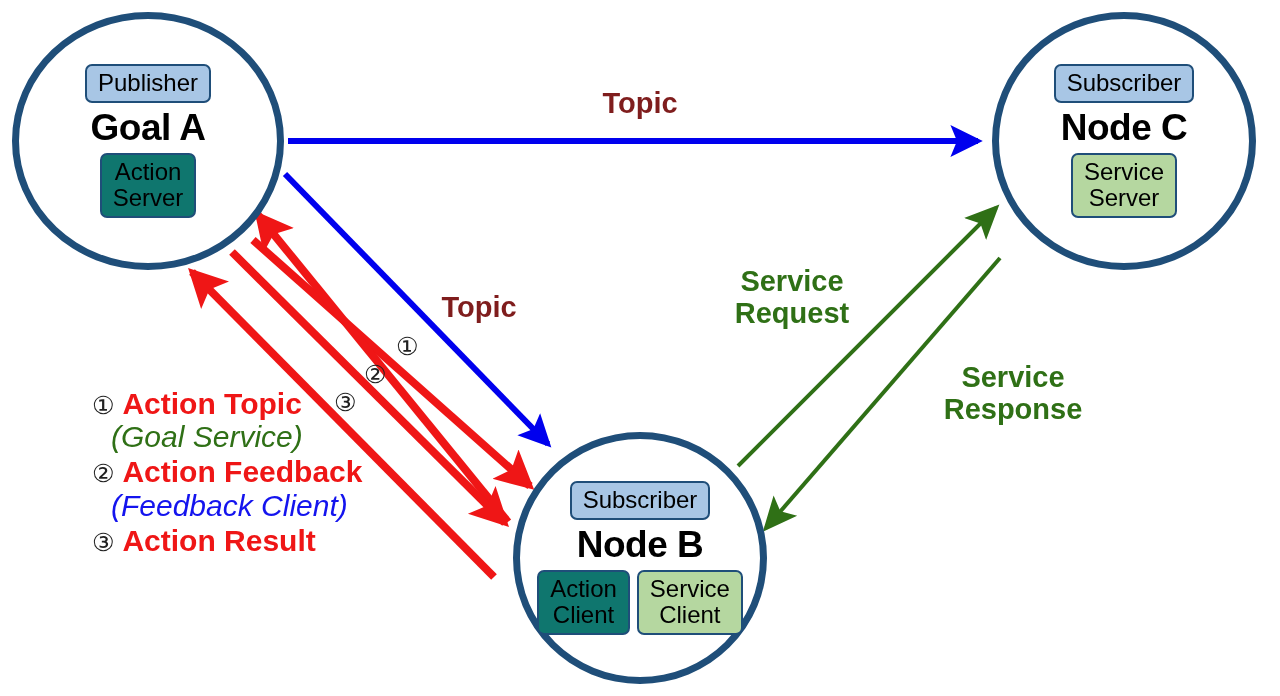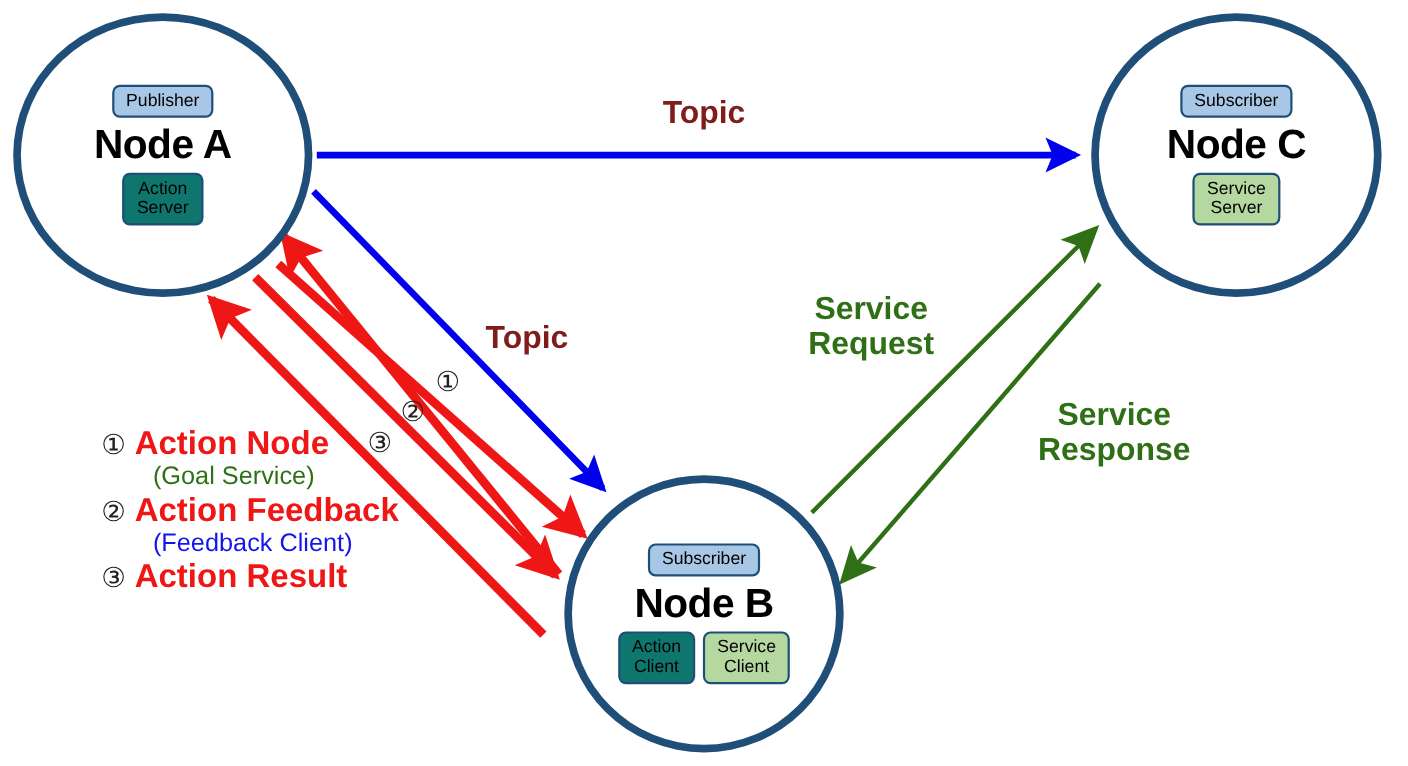--- a/index.html
+++ b/index.html
@@ -39,21 +39,21 @@
     font-size: 37px;
     font-weight: bold;
     color: #000000;
     line-height: 1.0;
     margin: 6px 0 7px 0;
     letter-spacing: -0.5px;
   }
   .chip {
     border: 2px solid #1f4e79;
     border-radius: 7px;
-    font-size: 16px;
+    font-size: 24px;
     color: #000000;
     line-height: 1.12;
     text-align: center;
     padding: 4px 11px;
     box-sizing: border-box;
     white-space: pre-line;
   }
   .chip.blue  { background: #a8c6e5; }
   .chip.green { background: #b5d7a0; }
   .chip.pink  { background: #0f766e; }
@@ -100,23 +100,24 @@
     font-family: "DejaVu Sans", sans-serif;
     line-height: 1;
   }
   .leg-title {
     font-size: 30px;
     font-weight: bold;
     color: #ef1616;
     line-height: 1.08;
   }
   .leg-sub {
-    font-size: 23px;
-    margin-left: 47px;
+    font-size: 30px;
+    margin-left: 19px;
     line-height: 1.1;
+    font-style: italic;
   }
   .leg-sub.green { color: #2f7016; }
   .leg-sub.blue  { color: #1414ee; }
 </style>
 </head>
 <body>
 
 <div id="canvas">
 
   <svg class="layer" viewBox="0 0 1280 696">
@@ -163,21 +164,21 @@
       <line x1="738" y1="466" x2="996" y2="208" stroke="#2f7016" stroke-width="4" marker-end="url(#ah-green)"></line>
     </g>
 
     <g>
       <line x1="1000" y1="258" x2="766" y2="528" stroke="#2f7016" stroke-width="4" marker-end="url(#ah-green)"></line>
     </g>
   </svg>
 
   <div class="node" style="left:12px; top:12px; width:272px; height:258px;">
     <div class="chip blue">Publisher</div>
-    <div class="node-title">Node A</div>
+    <div class="node-title">Goal A</div>
     <div class="chip-row">
       <div class="chip pink">Action
 Server</div>
     </div>
   </div>
 
   <div class="node" style="left:992px; top:12px; width:264px; height:258px;">
     <div class="chip blue">Subscriber</div>
     <div class="node-title">Node C</div>
     <div class="chip-row">
@@ -209,21 +210,21 @@
 
   <div class="marker" style="left:396px; top:334px;">①</div>
   <div class="marker" style="left:364px; top:362px;">②</div>
   <div class="marker" style="left:334px; top:390px;">③</div>
 
   <div id="legend">
 
     <div class="leg-row">
       <div class="leg-main">
         <span class="leg-num">①</span>
-        <span class="leg-title">Action Node</span>
+        <span class="leg-title">Action Topic</span>
       </div>
       <div class="leg-sub green">(Goal Service)</div>
     </div>
 
     <div class="leg-row">
       <div class="leg-main">
         <span class="leg-num">②</span>
         <span class="leg-title">Action Feedback</span>
       </div>
       <div class="leg-sub blue">(Feedback Client)</div>

